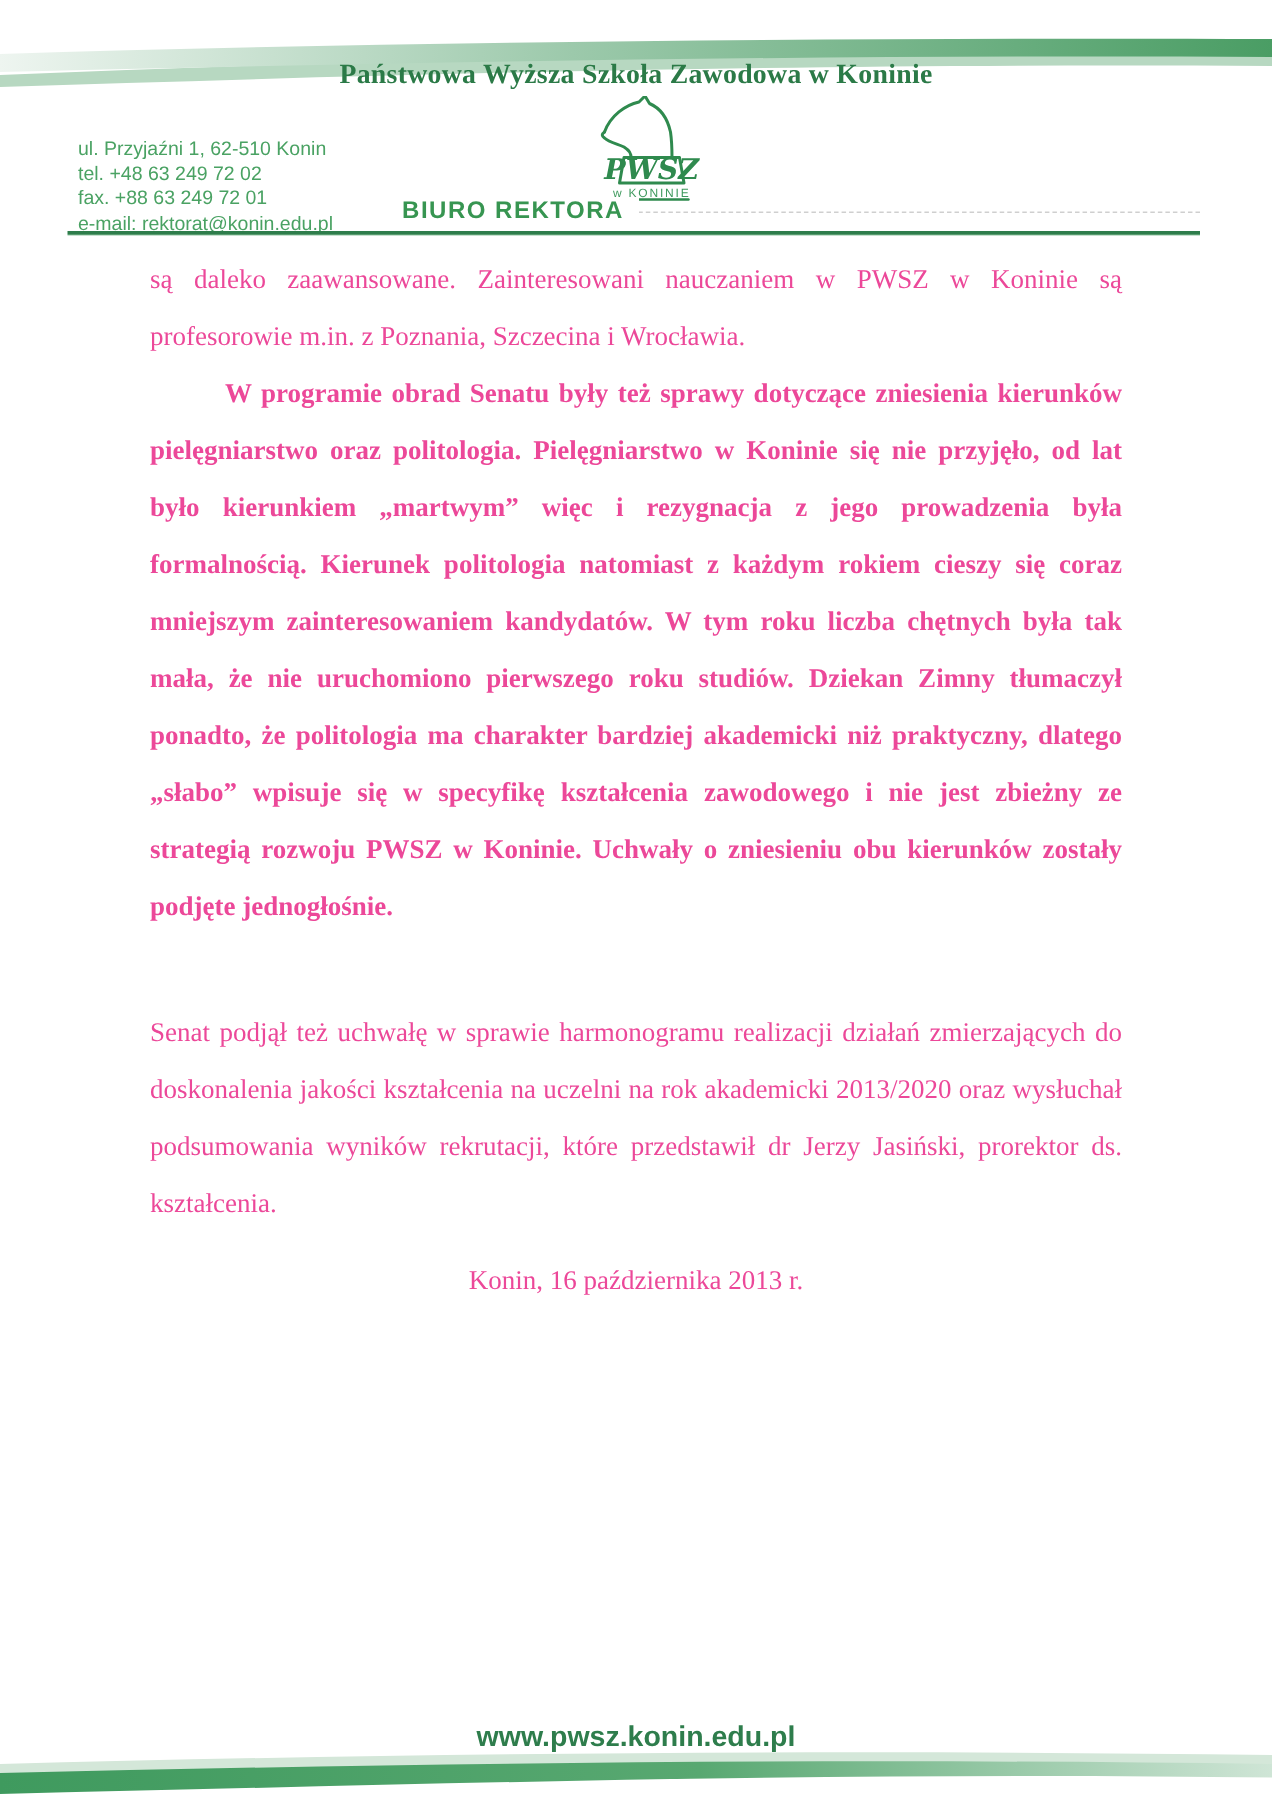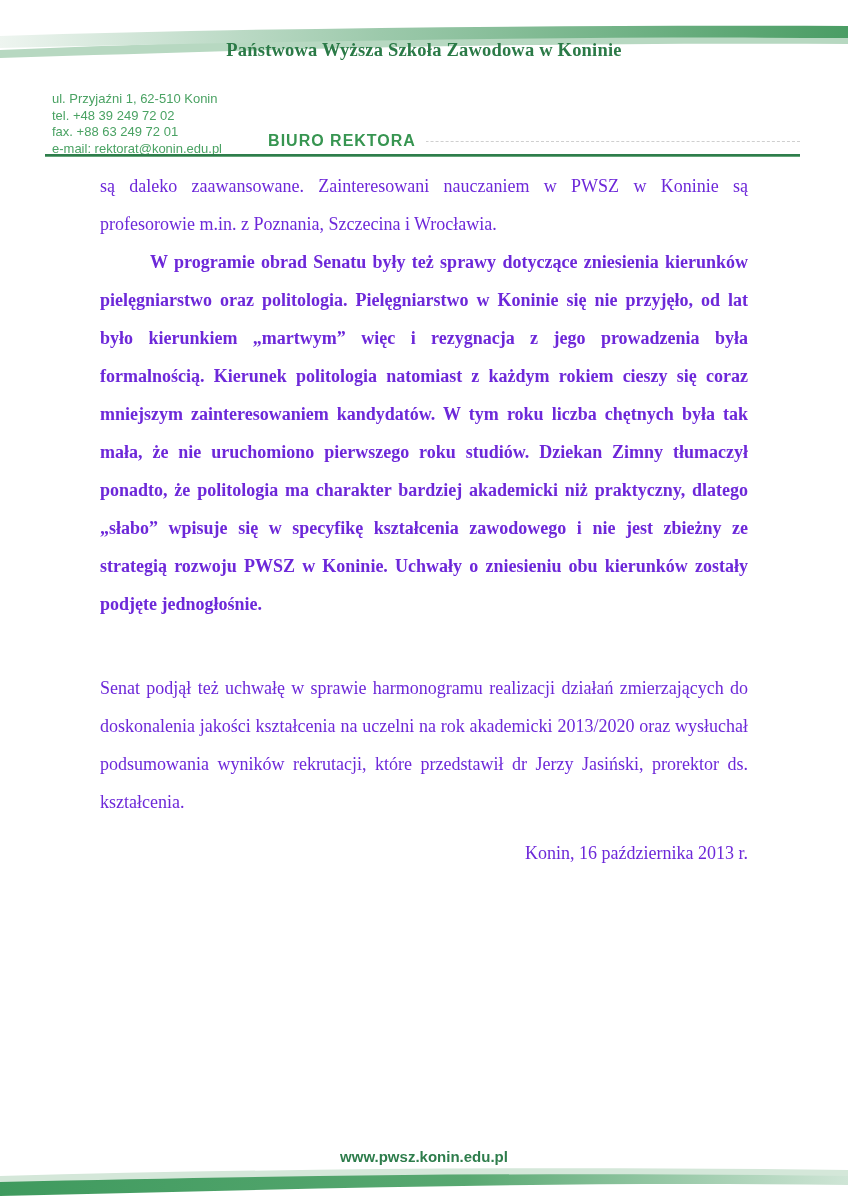--- a/index.html
+++ b/index.html
@@ -34,31 +34,31 @@
   }
   .office-name span{background:#ffffff;padding:0 10px;position:relative;}
   .header-rule{
     position:absolute;top:154px;left:45px;right:48px;height:3px;
     background:linear-gradient(180deg,#2e7d4b 0%,#2e7d4b 62%,#8fc49f 100%);
   }
 
   
   .letter-body{
     position:absolute;top:167px;left:100px;right:100px;
-    font-size:18px;line-height:38px;color:#6d28d9;text-align:justify;
+    font-size:18px;line-height:38px;color:#ec4899;text-align:justify;
   }
   .letter-body p{margin:0;}
   .letter-body p.indented{text-indent:50px;font-weight:bold;}
   .letter-body p.spaced{margin-top:46px;}
-  .dateline-block{margin-top:17px;font-size:18px;line-height:30px;text-align:right;}
+  .dateline-block{margin-top:17px;font-size:18px;line-height:30px;text-align:center;}
 
   
   .footer-url{
     position:absolute;top:1148px;left:0;width:848px;text-align:center;
-    font-family:"Liberation Sans", sans-serif;font-weight:bold;font-size:15px;
+    font-family:"Liberation Sans", sans-serif;font-weight:bold;font-size:19px;
     color:#2e7d4c;
   }
   .bottom-swoosh{position:absolute;top:1166px;left:0;width:848px;height:32px;}
 
   
   .logo-acronym{
     font-family:"DejaVu Serif", serif;font-style:italic;font-weight:bold;
     font-size:19px;fill:#2f8a4e;
   }
   .logo-location{
@@ -82,25 +82,41 @@
       </defs>
       <path d="M0,26 C250,16 520,8 848,10 L848,20 C520,18 250,26 0,34 Z" fill="#b7d8c1"></path>
       <path d="M0,12 C260,4 540,1 848,2 L848,14 C540,12 260,18 0,24 Z" fill="url(#gTop)"></path>
     </svg>
   </div>
 
   <div class="uni-title">Państwowa Wyższa Szkoła Zawodowa w Koninie</div>
 
   <div class="contact">
     <div>ul. Przyjaźni 1, 62-510 Konin</div>
-    <div>tel. +48 39 249 72 02</div>
+    <div>tel. +48 63 249 72 02</div>
     <div>fax. +88 63 249 72 01</div>
     <div>e-mail: rektorat@konin.edu.pl</div>
   </div>
 
+  <div class="logo">
+    <svg viewBox="0 0 104 72" width="104" height="72" aria-hidden="true">
+      <g fill="none" stroke="#2f8a4e" stroke-width="2" stroke-linecap="round" stroke-linejoin="round">
+
+        <path d="M31,24 C35,13 45,6 54,4 L58,0 L61,5 C68,8 73,15 75,24 C76,31 76,36 76,41"></path>
+
+        <path d="M31,24 C29,25.5 29,26.5 31,28 C34,31 40,32 44,34 C48,36.5 49,38.5 48.5,41"></path>
+
+        <path d="M44,41 L81,41 L84,58 L41,58 Z"></path>
+
+        <path d="M38,69 L87,69" stroke-width="1.6"></path>
+      </g>
+      <text class="logo-acronym" x="62.5" y="55" text-anchor="middle">PWSZ</text>
+      <text class="logo-location" x="62.5" y="67" text-anchor="middle">w KONINIE</text>
+    </svg>
+  </div>
 
   <div class="dotted-line"></div>
   <div class="office-name">
     <span>BIURO REKTORA</span>
   </div>
   <div class="header-rule"></div>
 
   <div class="letter-body">
     <p>są daleko zaawansowane. Zainteresowani nauczaniem w PWSZ w Koninie są profesorowie m.in. z Poznania, Szczecina i Wrocławia.</p>
     <p class="indented">W programie obrad Senatu były też sprawy dotyczące zniesienia kierunków pielęgniarstwo oraz politologia. Pielęgniarstwo w Koninie się nie przyjęło, od lat było kierunkiem „martwym” więc i rezygnacja z jego prowadzenia była formalnością. Kierunek politologia natomiast z każdym rokiem cieszy się coraz mniejszym zainteresowaniem kandydatów. W tym roku liczba chętnych była tak mała, że nie uruchomiono pierwszego roku studiów. Dziekan Zimny tłumaczył ponadto, że politologia ma charakter bardziej akademicki niż praktyczny, dlatego „słabo” wpisuje się w specyfikę kształcenia zawodowego i nie jest zbieżny ze strategią rozwoju PWSZ w Koninie. Uchwały o zniesieniu obu kierunków zostały podjęte jednogłośnie.</p>

